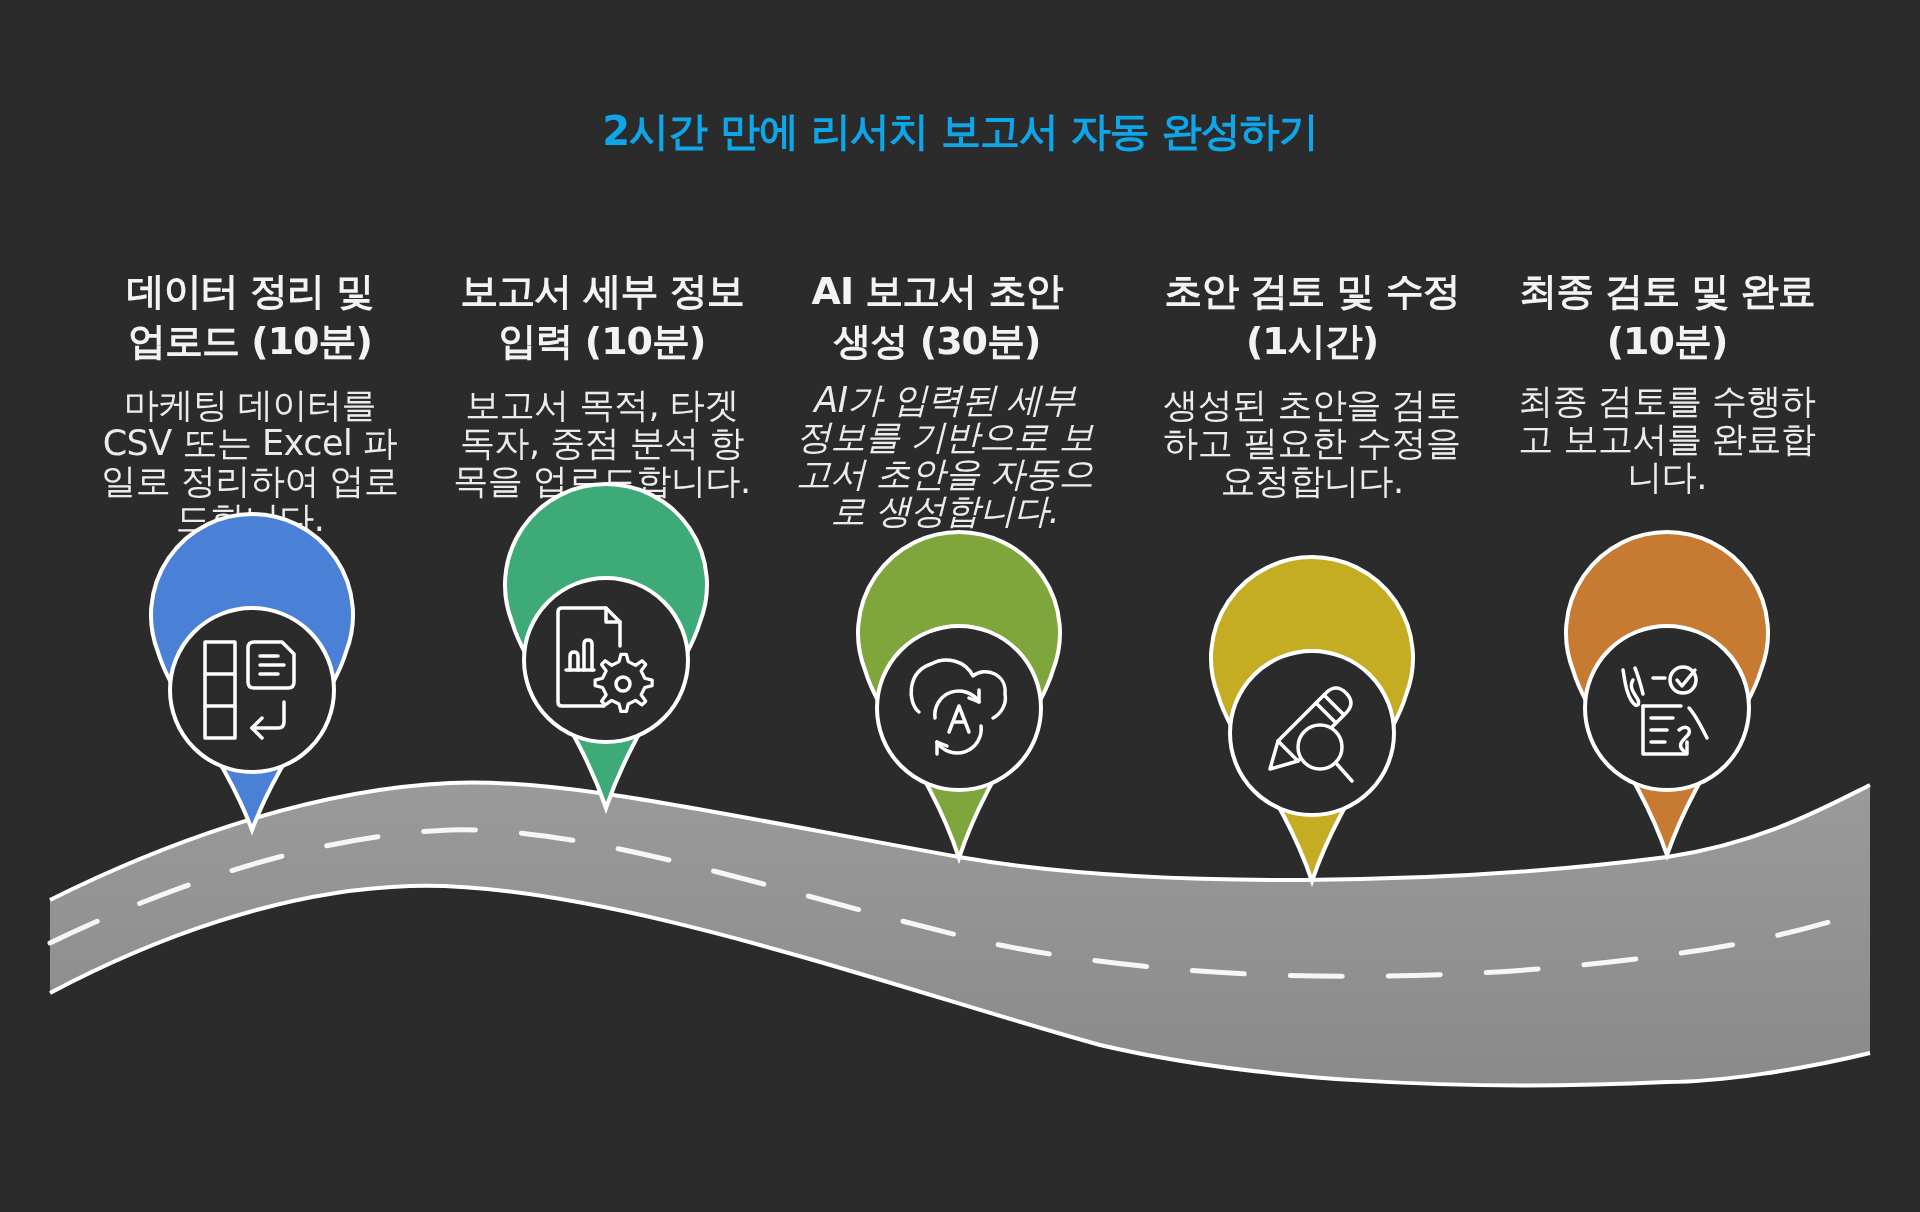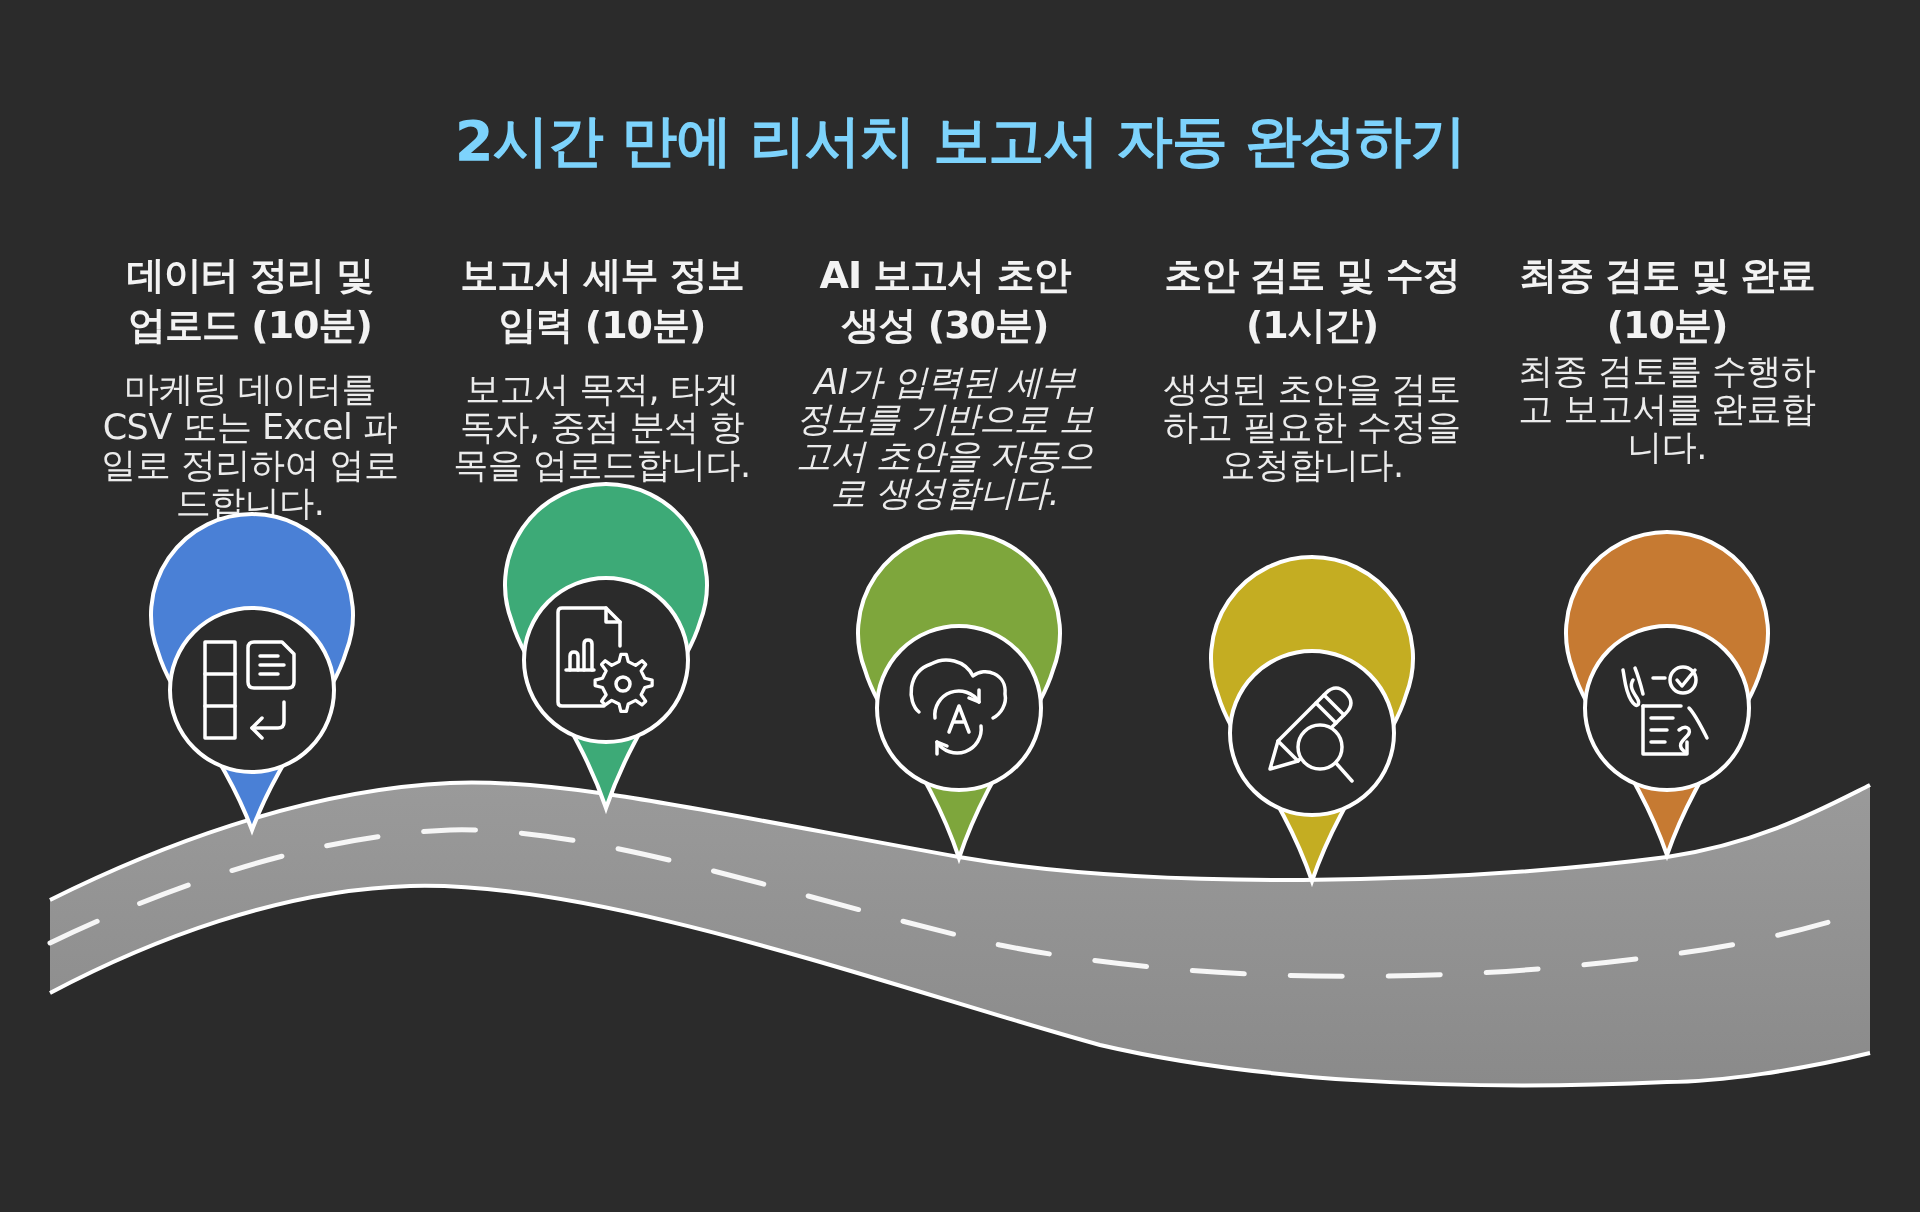--- a/index.html
+++ b/index.html
@@ -8,37 +8,37 @@
     background: #2b2b2b;
     position: relative;
     overflow: hidden;
     font-family: "DejaVu Sans", "Liberation Sans", sans-serif;
     color: #f2f2f2;
   }
   .main-title {
     position: absolute;
     left: 0; top: 104px; width: 1920px;
     text-align: center;
-    font-size: 56px;
+    font-size: 40px;
     font-weight: bold;
     letter-spacing: -1px;
-    color: #7dd3fc;
+    color: #0ea5e9;
   }
   .step-text {
     position: absolute;
     width: 340px;
     text-align: center;
   }
   .step-title {
     font-size: 38px;
     font-weight: bold;
     line-height: 50px;
     letter-spacing: -1px;
     color: #f3f3f3;
-    margin: 0;
+    margin: 16px;
   }
   .step-desc {
     font-size: 35px;
     line-height: 38px;
     letter-spacing: -0.5px;
     color: #ececec;
     margin-top: 20px;
   }
   .scene {
     position: absolute; left: 0; top: 0;

